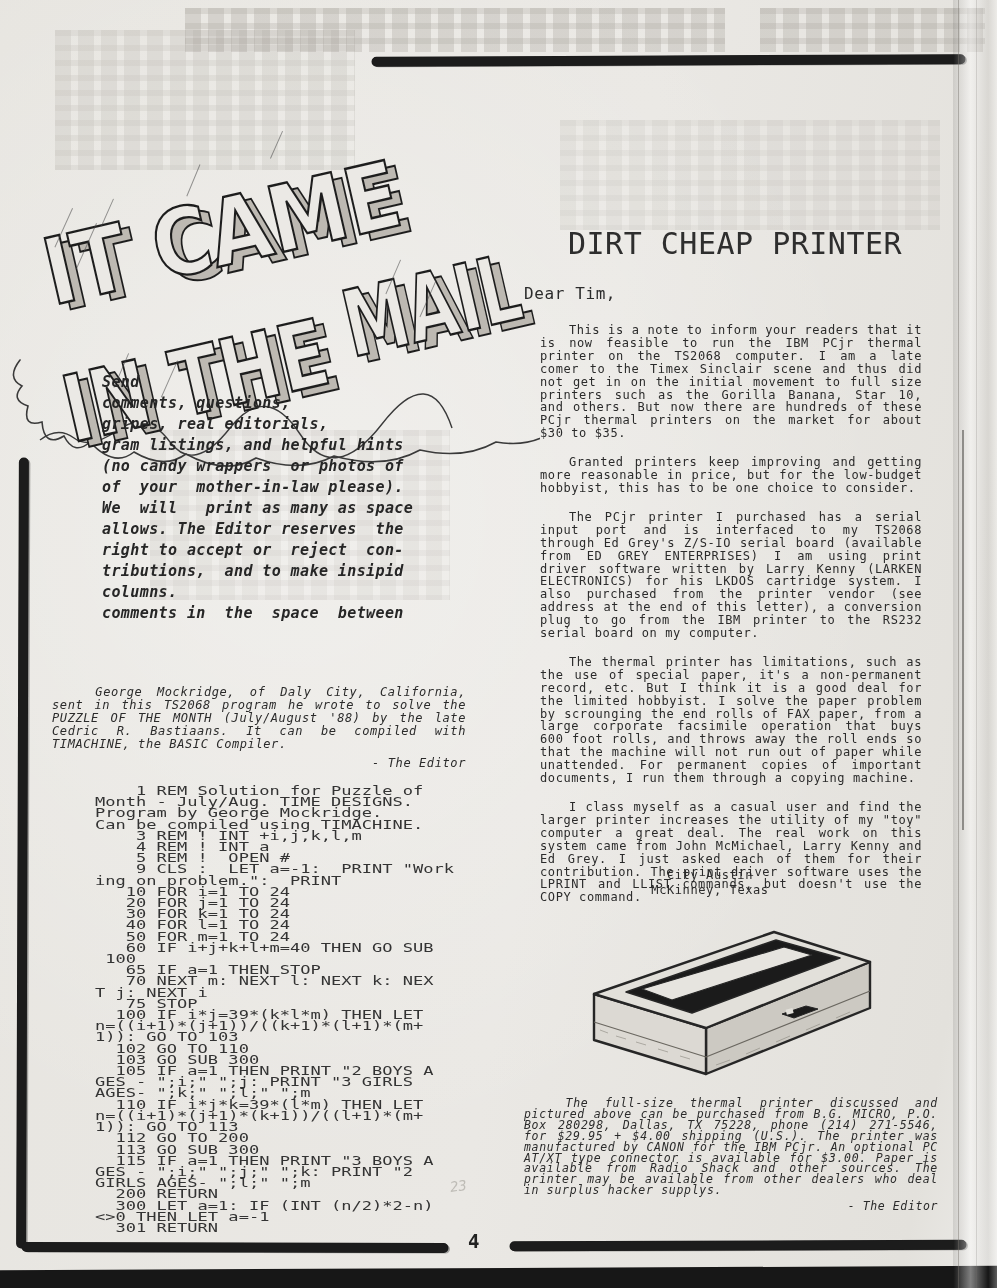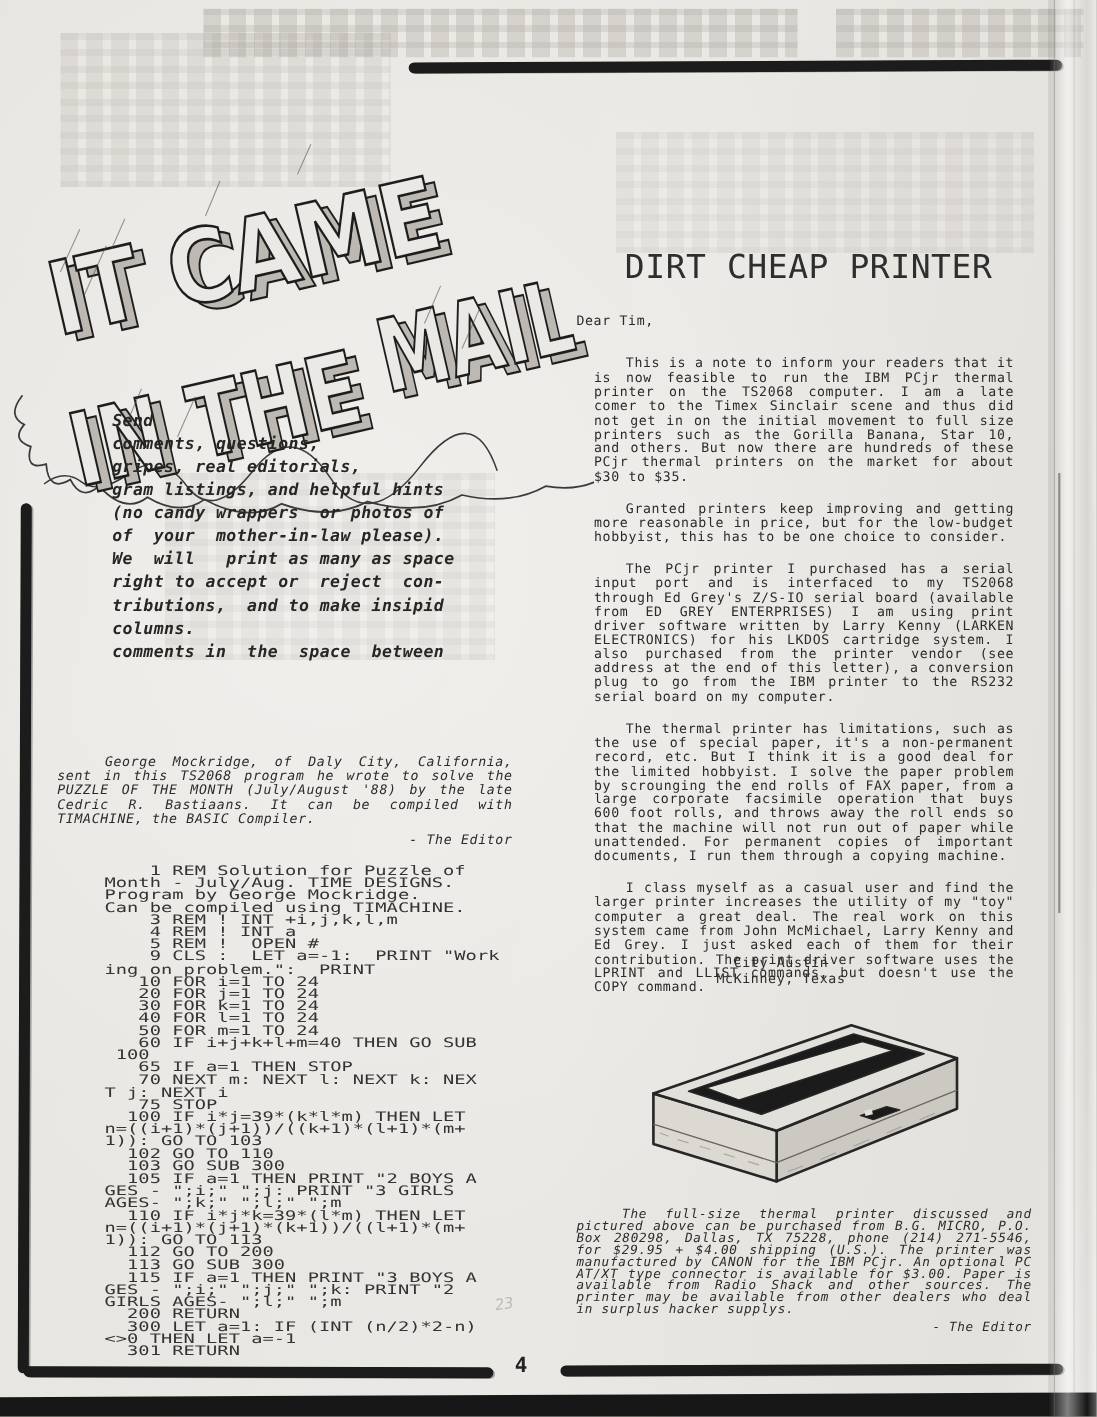--- a/index.html
+++ b/index.html
@@ -44,21 +44,21 @@
   .h-letter{left:568px;top:226px;}
   
   .intro{left:52px;top:686px;width:414px;font-style:italic;font-size:12px;
     line-height:13px;letter-spacing:.6px;text-align:justify;}
   .intro .first{text-indent:6ch;}
   .byline{text-align:right;font-style:italic;font-size:12px;letter-spacing:.6px;margin-top:6px;}
   
   .listing{left:95px;top:786px;font-size:12px;line-height:11.2px;white-space:pre;
     transform:scaleX(1.42);transform-origin:0 0;color:#333;margin:0;}
   
-  .salutation{left:524px;top:284px;font-size:12px;letter-spacing:.6px;}
+  .salutation{left:524px;top:284px;font-size:16px;letter-spacing:.6px;}
   .letter-body{left:524px;top:308px;width:414px;font-size:12px;line-height:12.9px;
     letter-spacing:.6px;text-align:justify;}
   .letter-body p{margin:16px;text-indent:4ch;}
   .signature{left:524px;top:868px;width:372px;text-align:center;font-size:12px;
     line-height:15px;letter-spacing:.6px;}
   .printer{left:576px;top:910px;width:304px;height:176px;}
   .editor-note{left:524px;top:1098px;width:414px;font-style:italic;font-size:11.5px;
     line-height:10.9px;letter-spacing:.7px;text-align:justify;}
   .editor-note .first{text-indent:6ch;}
   .editor-note .byline{font-size:11.5px;margin-top:5px;}
@@ -108,20 +108,21 @@
   </svg>
 
   <div class="abs note">
     <div class="line r">Send</div>
     <div class="line r">comments, questions,</div>
     <div class="line r">gripes, real editorials,</div>
     <div class="line">gram listings, and helpful hints</div>
     <div class="line">(no candy wrappers  or photos of</div>
     <div class="line">of  your  mother-in-law please).</div>
     <div class="line">We  will   print as many as space</div>
+    <div class="line">allows. The Editor reserves  the</div>
     <div class="line">right to accept or  reject  con-</div>
     <div class="line">tributions,  and to make insipid</div>
     <div class="line">columns.</div>
     <div class="line">comments in  the  space  between</div>
   </div>
 
   <div class="abs intro">
     <div class="first">George Mockridge, of Daly City, California, sent in this TS2068 program he wrote to solve the PUZZLE OF THE MONTH (July/August '88) by the late Cedric R. Bastiaans. It can be compiled with TIMACHINE, the BASIC Compiler.</div>
     <div class="byline">- The Editor</div>
   </div>

